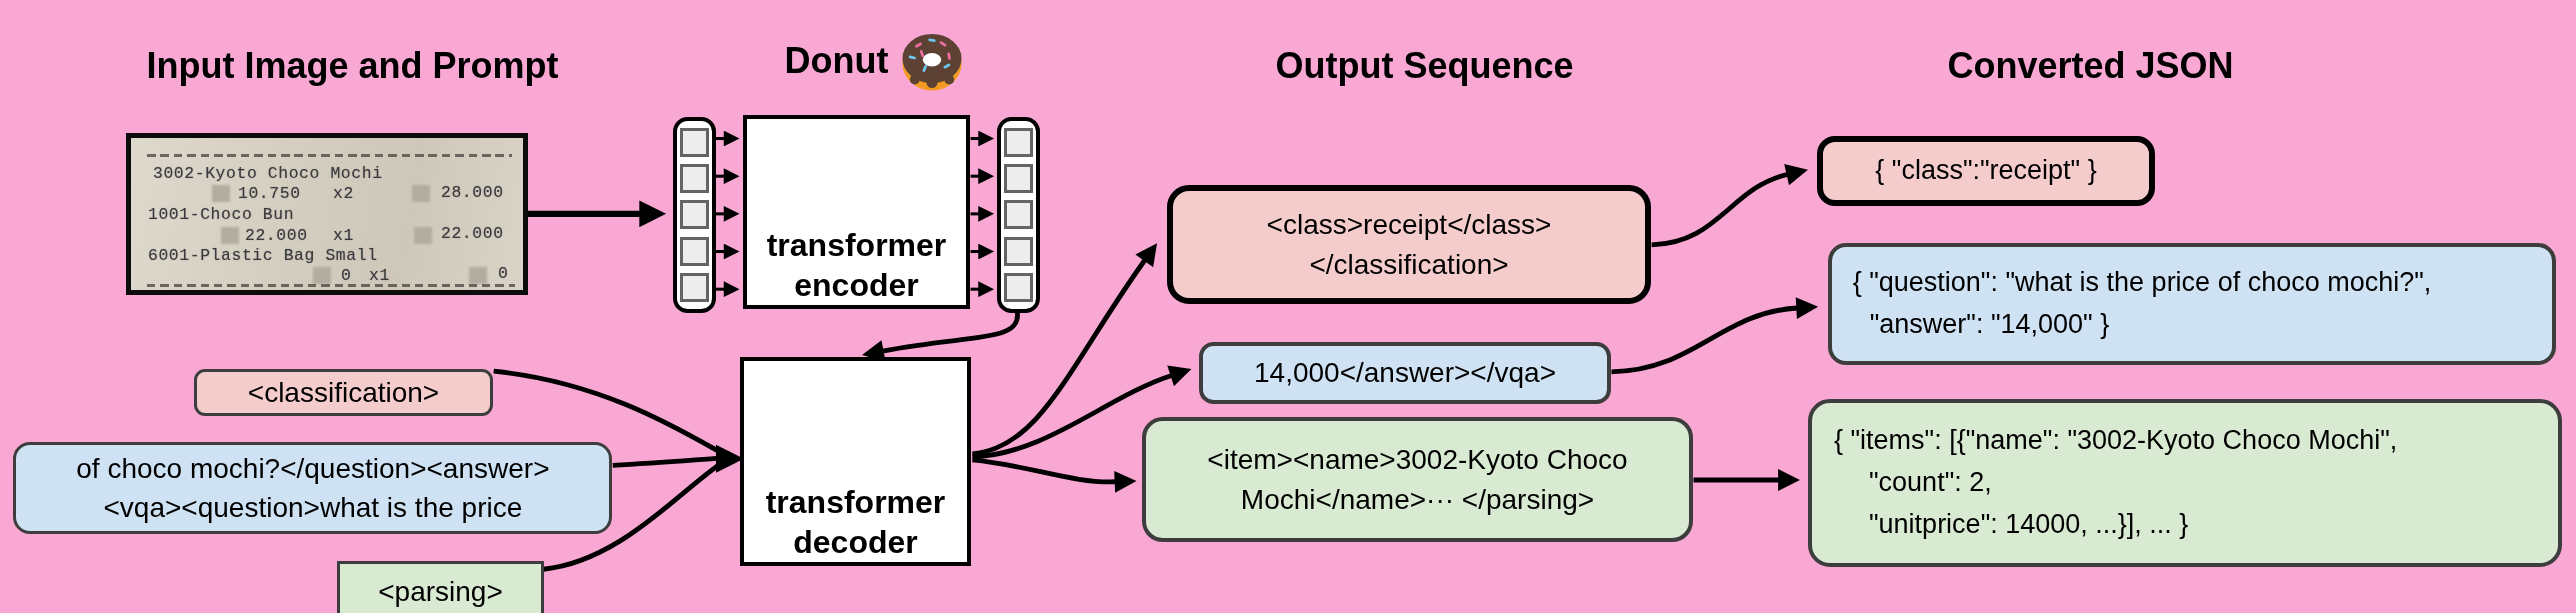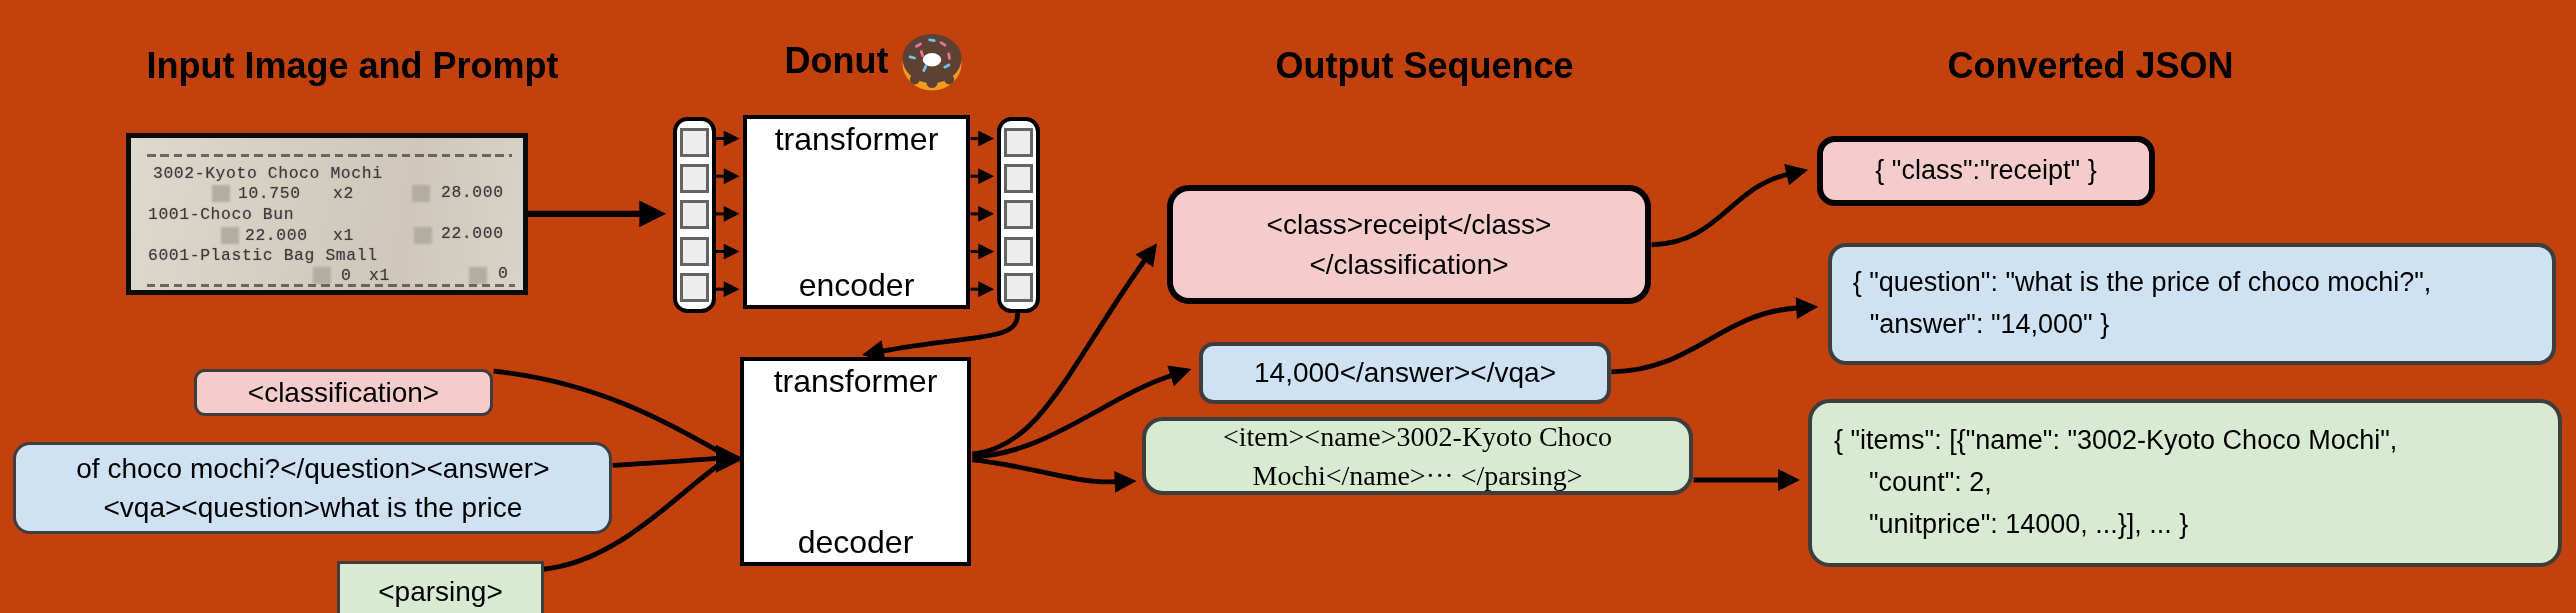--- a/index.html
+++ b/index.html
@@ -1,39 +1,39 @@
 <!DOCTYPE html>
 <html style="font-size:9.7px"><head>
 <meta charset="utf-8">
 <style>
   html,body{margin:0;padding:0;background:#ffffff;}
   body{width:2576px;height:613px;overflow:hidden;font-family:"Liberation Sans",sans-serif;}
-  .stage{position:relative;width:2576px;height:613px;background:#c2410c;}
+  .stage{position:relative;width:2576px;height:613px;background:#f9a8d4;}
   .arrows{position:absolute;left:0;top:0;width:2576px;height:613px;}
 
   .title{position:absolute;font-size:36px;font-weight:bold;color:#000;text-align:center;
          display:flex;align-items:center;justify-content:center;gap:12px;height:67px;}
 
   
   .receipt{position:absolute;left:126px;top:133px;width:402px;height:162px;box-sizing:border-box;
            border:5.5px solid #0c0c0c;background:linear-gradient(100deg,#ded9cd 0%,#d3cdbf 45%,#cfc8ba 70%,#d9d4c8 100%);
            font-family:"Liberation Mono",monospace;color:#3a393d;}
   .r-inner{position:absolute;inset:0;}
   .r-div{position:absolute;height:3px;background:repeating-linear-gradient(90deg,#57524c 0 8.5px,transparent 8.5px 13.4px);opacity:.85;}
   .r-text{position:absolute;font-size:16.4px;font-weight:normal;letter-spacing:0.6px;white-space:pre;text-shadow:0 0 1.2px rgba(58,57,61,.45);}
   .censor{position:absolute;width:18px;height:17px;background:#b3aca0;filter:blur(1.2px);}
 
   
   .pill{position:absolute;width:43px;height:196px;box-sizing:border-box;border:4.3px solid #000;border-radius:14.6px;
         background:#fff;display:flex;flex-direction:column;justify-content:space-evenly;align-items:center;}
   .patch{width:29px;height:29px;box-sizing:border-box;background:#ededed;border:3px solid #646464;}
 
   .block{position:absolute;box-sizing:border-box;border:4.9px solid #000;background:#fff;
-         display:flex;flex-direction:column;align-items:center;justify-content:space-between;
-         font-size:32px;font-weight:normal;line-height:1.25;color:#000;}
+         display:flex;flex-direction:column;align-items:center;justify-content:flex-end;
+         font-size:32px;font-weight:bold;line-height:1.25;color:#000;}
 
   .tagbox{position:absolute;box-sizing:border-box;display:flex;flex-direction:column;align-items:center;justify-content:center;
           font-size:28px;color:#000;line-height:1.4;white-space:pre;}
   .b-class{background:#f4cccc;}
   .b-vqa{background:#cfe2f3;}
   .b-parse{background:#d9ead3;}
   .bd-gray{border:3.6px solid #3d3d3d;margin-top:21px;}
   .bd-gray8{border:4.9px solid #3d3d3d;}
   .bd-black{border:6px solid #000;}
 
@@ -189,21 +189,21 @@
     <span>&lt;parsing&gt;</span>
   </div>
 
   <div class="tagbox b-class bd-black" style="left:1167px;top:185px;width:484px;height:119px;border-radius:22px;">
     <span>&lt;class&gt;receipt&lt;/class&gt;</span>
     <span>&lt;/classification&gt;</span>
   </div>
   <div class="tagbox b-vqa bd-gray8" style="left:1199px;top:342px;width:412px;height:62px;border-radius:14.6px;">
     <span>14,000&lt;/answer&gt;&lt;/vqa&gt;</span>
   </div>
-  <div class="tagbox b-parse bd-gray8" style="left:1142px;top:417px;width:551px;height:78px;border-radius:20.7px;font-family:Liberation Serif, serif;">
+  <div class="tagbox b-parse bd-gray8" style="left:1142px;top:417px;width:551px;height:125px;border-radius:20.7px;">
     <span>&lt;item&gt;&lt;name&gt;3002-Kyoto Choco</span>
     <span>Mochi&lt;/name&gt;··· &lt;/parsing&gt;</span>
   </div>
 
   <div class="jsonbox b-class bd-black" style="left:1817px;top:136px;width:338px;height:70px;border-radius:18px;align-items:center;">
     <span>{ "class":"receipt" }</span>
   </div>
   <div class="jsonbox b-vqa bd-gray8" style="left:1828px;top:243px;width:728px;height:122px;border-radius:18px;padding-left:20.7px;">
     <span>{ "question": "what is the price of choco mochi?",</span>
     <span class="ind1">"answer": "14,000" }</span>

